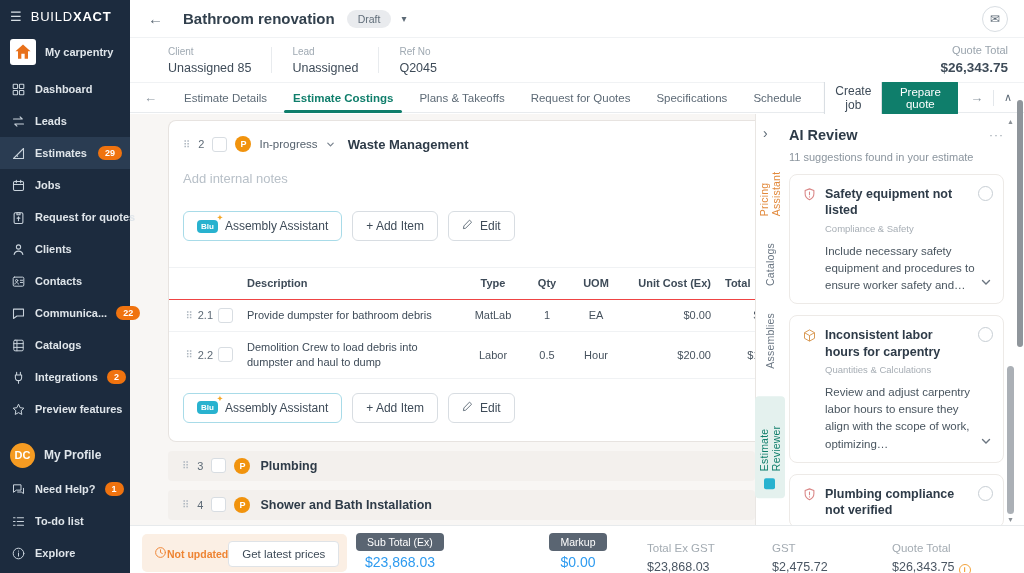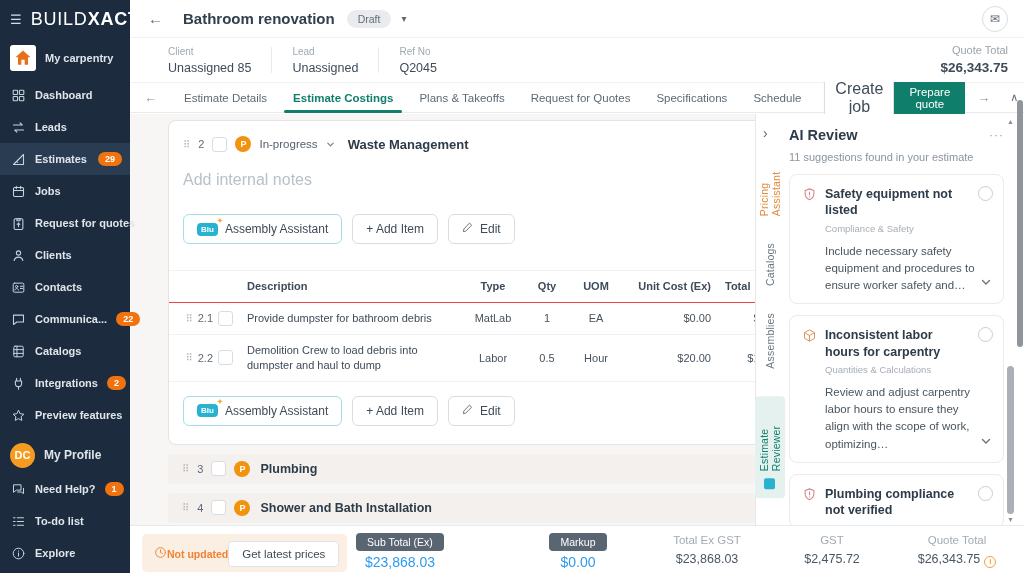--- a/index.html
+++ b/index.html
@@ -4,21 +4,21 @@
 <style>
   * { box-sizing: border-box; margin: 0; padding: 0; }
   html,body { width:1024px; height:573px; }
   body { font-family:"Liberation Sans", sans-serif; background:#fff; overflow:hidden; }
   .app { position:relative; width:1024px; height:573px; background:#fff; overflow:hidden; }
 
   
   .sidebar { position:absolute; left:0; top:0; bottom:0; width:130px; background:#1C2B3E; color:#E3E9EE; display:flex; flex-direction:column; z-index:5; }
   .brand-row { display:flex; align-items:center; gap:9px; padding:9px 10px 7px 10px; }
   .hamburger { color:#D5DDE3; font-size:13px; cursor:pointer; }
-  .brand { font-size:18px; letter-spacing:.8px; color:#fff; white-space:nowrap; }
+  .brand { font-size:13px; letter-spacing:.8px; color:#fff; white-space:nowrap; }
   .brand .b1 { font-weight:400; } .brand .b2 { font-weight:700; }
   .nav-item { display:flex; align-items:center; gap:9px; height:32px; padding:0 8px 0 10px; font-size:11px; font-weight:600; color:#DFE5EA; cursor:pointer; white-space:nowrap; }
   .nav-item.biz { height:42px; }
   .nav-item.active { background:#2A3C52; }
   .nicon { width:16px; height:16px; display:flex; align-items:center; justify-content:center; color:#C9D3DC; flex-shrink:0; }
   .nicon svg { width:15px; height:15px; }
   .logo-sq { width:26px; height:26px; background:#fff; border-radius:3px; display:flex; align-items:center; justify-content:center; flex-shrink:0; }
   .logo-sq svg { width:20px; height:20px; }
   .nbadge { margin-left:auto; background:#F0730F; color:#fff; font-size:9px; font-weight:700; border-radius:9px; padding:2px 7px; }
   .spacer { flex:1; }
@@ -43,39 +43,39 @@
   .qt-head { position:absolute; right:16px; top:6px; text-align:right; }
   .qt-label { font-size:11px; color:#9AA4AD; }
   .qt-value { font-size:13.5px; font-weight:600; color:#3E4B58; margin-top:4px; }
 
   
   .tabbar { height:31px; background:#fff; border-top:1px solid #F0F2F4; border-bottom:1px solid #E8EBEE; display:flex; align-items:center; padding:0 12px 0 14px; }
   .tb-back { color:#8A949E; font-size:13px; margin-right:14px; cursor:pointer; }
   .tab { height:100%; display:flex; align-items:center; padding:0 13px; font-size:11.5px; color:#5D6A76; position:relative; cursor:pointer; white-space:nowrap; }
   .tab.active { color:#0F7E6B; font-weight:700; }
   .tab.active::after { content:""; position:absolute; left:4px; right:4px; bottom:-1px; height:3px; background:#0F7E6B; border-radius:2px; }
-  .create-job { margin-left:10px; background:#fff; border:1px solid #D9DEE3; border-radius:5px; padding:6px 10px; font-size:16px; color:#3E4B58; font-family:inherit; cursor:pointer; box-shadow:0 1px 2px rgba(0,0,0,.05); }
+  .create-job { margin-left:10px; background:#fff; border:1px solid #D9DEE3; border-radius:5px; padding:6px 10px; font-size:12px; color:#3E4B58; font-family:inherit; cursor:pointer; box-shadow:0 1px 2px rgba(0,0,0,.05); }
   .prepare-quote { margin-left:auto; background:#0F7E6B; border:none; border-radius:4px; padding:7px 15px; font-size:11.5px; font-weight:400; color:#fff; font-family:inherit; cursor:pointer; }
   .tb-next { margin-left:12px; color:#8A949E; font-size:13px; cursor:pointer; }
   .tb-sep { width:1px; height:16px; background:#E3E7EB; margin:0 10px; }
   .tb-up { color:#5D6A76; font-size:11px; cursor:pointer; }
 
   
   .content { position:absolute; left:0; top:114px; right:0; bottom:48px; background:#F8F6F4; }
   .estimate-col { position:absolute; left:0; top:0; bottom:0; right:269px; padding:6px 0 0 38px; overflow:hidden; }
   .card { background:#fff; border:1px solid #E7E3E0; border-right:none; border-radius:8px 0 0 8px; overflow:hidden; }
   .section-head { display:flex; align-items:center; gap:8px; padding:15px 0 0 14px; }
   .drag { color:#ADB6BF; font-size:10px; cursor:grab; }
   .sec-num { font-size:11px; color:#5D6A76; }
   .cbx { width:15px; height:15px; border:1px solid #D8DDE2; border-radius:3px; background:#fff; cursor:pointer; flex-shrink:0; }
   .pcircle { width:16px; height:16px; border-radius:50%; background:#F1930D; color:#fff; font-size:9px; font-weight:700; display:flex; align-items:center; justify-content:center; flex-shrink:0; }
   .status-label { font-size:11.5px; color:#55616D; cursor:pointer; }
   .chev { display:inline-flex; }
   .sec-title { font-size:13px; font-weight:700; color:#2E3B48; margin-left:5px; }
-  .notes { margin:19px 0 0 14px; font-size:16px; color:#B8C0C8; cursor:text; }
+  .notes { margin:19px 0 0 14px; font-size:13px; color:#B8C0C8; cursor:text; }
   .btn-row { display:flex; gap:10px; margin:25px 0 0 14px; }
   .btn-row.second { margin:14px 0 18px 14px; }
   .btn { display:inline-flex; align-items:center; gap:7px; border:1px solid #D8DDE2; border-radius:6px; background:#fff; padding:7px 13px; font-size:12px; color:#3E4B58; font-family:inherit; cursor:pointer; }
   .btn.assembly { border-color:#A8DBE8; }
   .blu { position:relative; background:#28B2CF; color:#fff; font-size:8px; font-weight:700; border-radius:4px; padding:2px 4px; }
   .blu .spark { position:absolute; top:-6px; right:-5px; color:#F5A623; font-size:7px; }
   .ctable { margin-top:26px; width:calc(100% + 26px); }
   .trow { display:grid; grid-template-columns:44px 24px 1fr 64px 44px 54px 88px 70px; align-items:center; padding:8px 0; border-bottom:1px solid #F0F2F4; font-size:11px; color:#46525E; }
   .trow.thead { border-top:1px solid #F0F2F4; border-bottom:1px solid #ef4444; font-weight:700; color:#3E4B58; }
   .c-num { display:flex; gap:5px; justify-content:flex-end; color:#5D6A76; align-items:center; }
@@ -125,21 +125,21 @@
   
   .footer { position:absolute; left:0; right:0; bottom:0; height:48px; background:#fff; border-top:1px solid #E7EAEC; }
   .warn-box { position:absolute; left:12px; top:8px; background:#FBEFE4; border-radius:5px; display:flex; align-items:center; gap:0; padding:7px 8px 5px 12px; }
   .warn-text { font-size:10.5px; font-weight:700; color:#EE8433; }
   .latest-btn { background:#fff; border:1px solid #DFE3E7; border-radius:4px; padding:6px 13px; font-size:11.5px; color:#3E4B58; font-family:inherit; cursor:pointer; }
   .fblock { position:absolute; text-align:center; top:6px; }
   .fpill { display:inline-block; background:#5A6572; color:#fff; font-size:10.5px; padding:3px 11px; border-radius:4px; }
   .fval { font-size:14px; color:#2E9BF0; margin-top:3px; }
   .fb-sub { left:190px; width:160px; }
   .fb-markup { left:370px; width:156px; }
-  .tcol { position:absolute; top:8px; width:120px; text-align:center; }
+  .tcol { position:absolute; top:16px; width:120px; }
   .tlabel { font-size:11.5px; color:#A3ABB2; }
   .tvalue { font-size:12.5px; color:#4A5663; margin-top:6px; }
   .tc-1 { left:517px; } .tc-2 { left:642px; } .tc-3 { left:762px; width:130px; }
   .info-i { display:inline-flex; align-items:center; justify-content:center; width:12px; height:12px; border:1.3px solid #F2A33C; color:#F2A33C; border-radius:50%; font-size:8px; font-weight:700; margin-left:4px; vertical-align:-1px; }
 </style>
 </head>
 <body>
 
 <div class="app">
 

